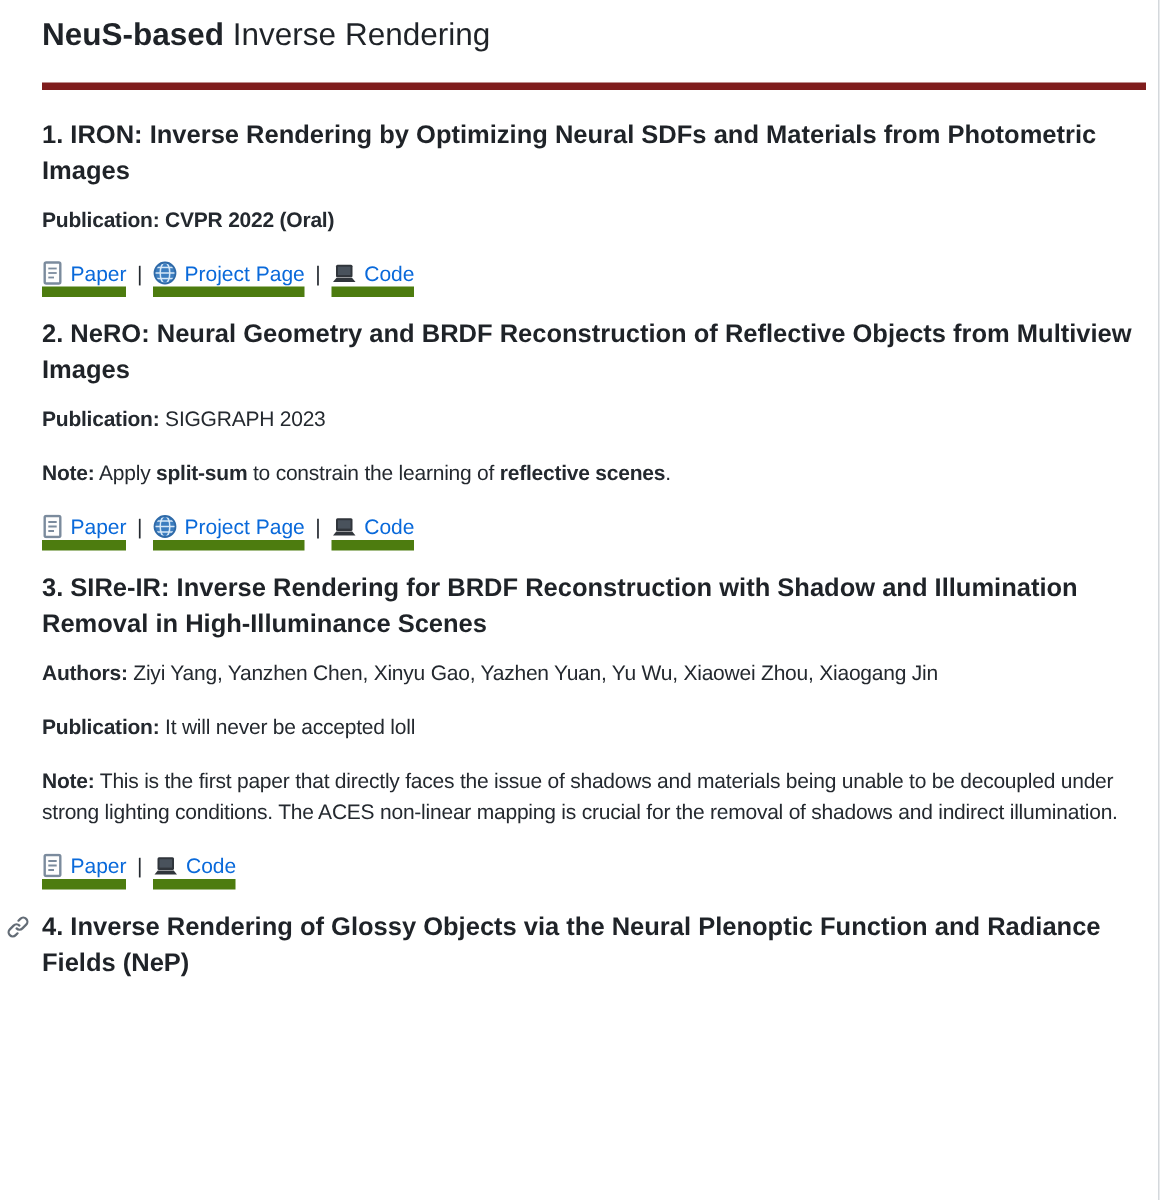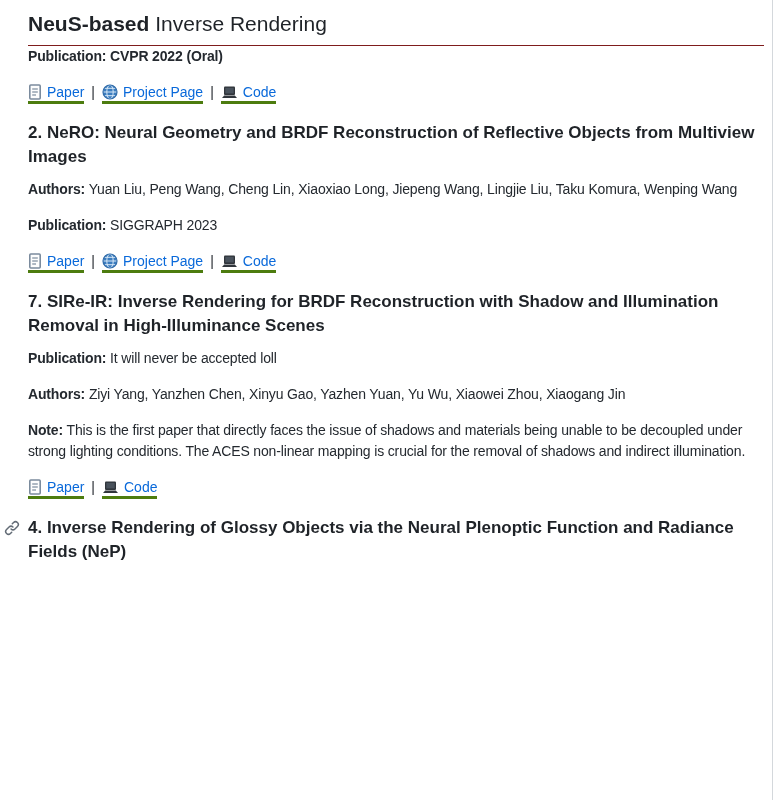--- a/index.html
+++ b/index.html
@@ -27,22 +27,22 @@
   .content {
     padding: 10px 12px 0 28px;
     width: 736px;
     box-sizing: content-box;
   }
   h2.page-title {
     font-size: 21px;
     line-height: 28px;
     font-weight: 400;
     margin: 0;
-    padding-bottom: 7px;
-    border-bottom: 1px solid #7f1d1d;
+    padding-bottom: 17px;
+    border-bottom: 5px solid #7f1d1d;
     color: #1f2328;
   }
   h2.page-title strong { font-weight: 700; }
   h3.paper-heading {
     font-size: 17px;
     line-height: 24px;
     font-weight: 700;
     margin: 18px 0 10px 0;
     color: #1f2328;
     position: relative;
@@ -51,21 +51,21 @@
     margin: 0 0 15px 0;
     font-size: 14px;
     line-height: 21px;
     letter-spacing: -0.15px;
   }
   p strong, strong { font-weight: 700; }
   .links { letter-spacing: 0; }
   .links a {
     color: #0969da;
     text-decoration: none;
-    border-bottom: 3px solid #4d7c0f;
+    border-bottom: 7px solid #4d7c0f;
     padding-bottom: 1px;
     white-space: nowrap;
   }
   .icon {
     display: inline-block;
     vertical-align: -3px;
     margin-right: 5px;
     line-height: 0;
   }
   .sep {
@@ -81,20 +81,21 @@
   }
 </style>
 </head>
 <body>
 
 <div class="content">
 
   <h2 class="page-title"><strong>NeuS-based</strong>
     <span>Inverse Rendering</span></h2>
 
+  <h3 class="paper-heading">1. IRON: Inverse Rendering by Optimizing Neural SDFs and Materials from Photometric Images</h3>
   <p><strong>Publication:</strong>
     <strong>CVPR 2022 (Oral)</strong></p>
   <p class="links">
     <a href="#"><span class="icon"><svg width="14" height="16" viewBox="0 0 14 16">
             <rect x="1.8" y="1" width="10.4" height="14" rx="1" fill="#fdfdfd" stroke="#7b8b9d" stroke-width="1.6"></rect>
             <line x1="4.2" y1="5" x2="9.8" y2="5" stroke="#7b8b9d" stroke-width="1.2"></line>
             <line x1="4.2" y1="8" x2="9.8" y2="8" stroke="#7b8b9d" stroke-width="1.2"></line>
             <line x1="4.2" y1="11" x2="8" y2="11" stroke="#7b8b9d" stroke-width="1.2"></line>
           </svg></span><span>Paper</span></a><span class="sep">|</span><a href="#"><span class="icon"><svg width="16" height="16" viewBox="0 0 16 16">
             <circle cx="8" cy="8" r="7" fill="#3c7dbf"></circle>
@@ -104,49 +105,49 @@
             <line x1="2.2" y1="11.7" x2="13.8" y2="11.7" stroke="#d7e8f7" stroke-width="1"></line>
             <circle cx="8" cy="8" r="7" fill="none" stroke="#2f6aa8" stroke-width="1.2"></circle>
           </svg></span><span>Project Page</span></a><span class="sep">|</span><a href="#"><span class="icon"><svg width="17" height="15" viewBox="0 0 17 15">
             <rect x="3" y="1.5" width="11" height="8.5" rx="1" fill="#30353b"></rect>
             <rect x="4.3" y="2.8" width="8.4" height="5.6" fill="#49525c"></rect>
             <path d="M1 13 L16 13 L13.8 10.4 L3.2 10.4 Z" fill="#30353b"></path>
           </svg></span><span>Code</span></a>
   </p>
 
   <h3 class="paper-heading">2. NeRO: Neural Geometry and BRDF Reconstruction of Reflective Objects from Multiview Images</h3>
-  <p><strong>Authors:</strong>
-    <span>Yuan Liu, Peng Wang, Cheng Lin, Xiaoxiao Long, Jiepeng Wang, Lingjie Liu, Taku Komura, Wenping Wang</span></p>
   <p><strong>Publication:</strong>
     <span>SIGGRAPH 2023</span></p>
+  <p><strong>Note:</strong>
+    <span>Apply </span><strong>split-sum</strong><span> to constrain the learning of </span><strong>reflective scenes</strong><span>.</span></p>
   <p class="links">
     <a href="#"><span class="icon"><svg width="14" height="16" viewBox="0 0 14 16">
             <rect x="1.8" y="1" width="10.4" height="14" rx="1" fill="#fdfdfd" stroke="#7b8b9d" stroke-width="1.6"></rect>
             <line x1="4.2" y1="5" x2="9.8" y2="5" stroke="#7b8b9d" stroke-width="1.2"></line>
             <line x1="4.2" y1="8" x2="9.8" y2="8" stroke="#7b8b9d" stroke-width="1.2"></line>
             <line x1="4.2" y1="11" x2="8" y2="11" stroke="#7b8b9d" stroke-width="1.2"></line>
           </svg></span><span>Paper</span></a><span class="sep">|</span><a href="#"><span class="icon"><svg width="16" height="16" viewBox="0 0 16 16">
             <circle cx="8" cy="8" r="7" fill="#3c7dbf"></circle>
             <ellipse cx="8" cy="8" rx="3.2" ry="7" fill="none" stroke="#d7e8f7" stroke-width="1"></ellipse>
             <line x1="1" y1="8" x2="15" y2="8" stroke="#d7e8f7" stroke-width="1"></line>
             <line x1="2.2" y1="4.3" x2="13.8" y2="4.3" stroke="#d7e8f7" stroke-width="1"></line>
             <line x1="2.2" y1="11.7" x2="13.8" y2="11.7" stroke="#d7e8f7" stroke-width="1"></line>
             <circle cx="8" cy="8" r="7" fill="none" stroke="#2f6aa8" stroke-width="1.2"></circle>
           </svg></span><span>Project Page</span></a><span class="sep">|</span><a href="#"><span class="icon"><svg width="17" height="15" viewBox="0 0 17 15">
             <rect x="3" y="1.5" width="11" height="8.5" rx="1" fill="#30353b"></rect>
             <rect x="4.3" y="2.8" width="8.4" height="5.6" fill="#49525c"></rect>
             <path d="M1 13 L16 13 L13.8 10.4 L3.2 10.4 Z" fill="#30353b"></path>
           </svg></span><span>Code</span></a>
   </p>
 
-  <h3 class="paper-heading">7. SIRe-IR: Inverse Rendering for BRDF Reconstruction with Shadow and Illumination Removal in High-Illuminance Scenes</h3>
+  <h3 class="paper-heading">3. SIRe-IR: Inverse Rendering for BRDF Reconstruction with Shadow and Illumination Removal in High-Illuminance Scenes</h3>
+  <p><strong>Authors:</strong>
+    <span>Ziyi Yang, Yanzhen Chen, Xinyu Gao, Yazhen Yuan, Yu Wu, Xiaowei Zhou, Xiaogang Jin</span></p>
   <p><strong>Publication:</strong>
     <span>It will never be accepted loll</span></p>
-  <p><strong>Authors:</strong>
-    <span>Ziyi Yang, Yanzhen Chen, Xinyu Gao, Yazhen Yuan, Yu Wu, Xiaowei Zhou, Xiaogang Jin</span></p>
   <p><strong>Note:</strong>
     <span>This is the first paper that directly faces the issue of shadows and materials being unable to be decoupled under strong lighting conditions. The ACES non-linear mapping is crucial for the removal of shadows and indirect illumination.</span></p>
   <p class="links">
     <a href="#"><span class="icon"><svg width="14" height="16" viewBox="0 0 14 16">
             <rect x="1.8" y="1" width="10.4" height="14" rx="1" fill="#fdfdfd" stroke="#7b8b9d" stroke-width="1.6"></rect>
             <line x1="4.2" y1="5" x2="9.8" y2="5" stroke="#7b8b9d" stroke-width="1.2"></line>
             <line x1="4.2" y1="8" x2="9.8" y2="8" stroke="#7b8b9d" stroke-width="1.2"></line>
             <line x1="4.2" y1="11" x2="8" y2="11" stroke="#7b8b9d" stroke-width="1.2"></line>
           </svg></span><span>Paper</span></a><span class="sep">|</span><a href="#"><span class="icon"><svg width="17" height="15" viewBox="0 0 17 15">
             <rect x="3" y="1.5" width="11" height="8.5" rx="1" fill="#30353b"></rect>

